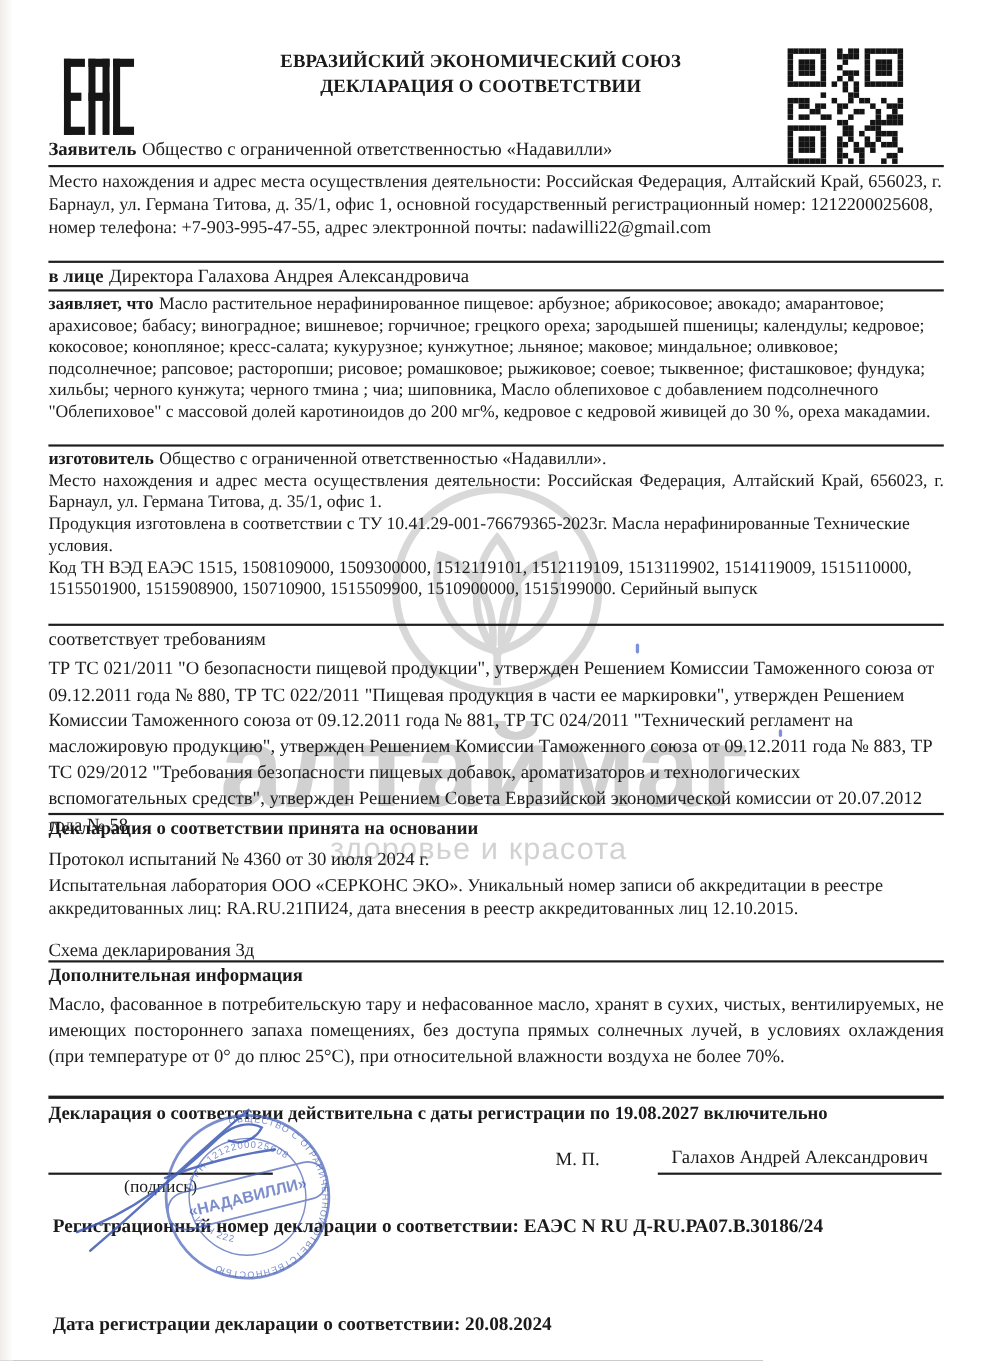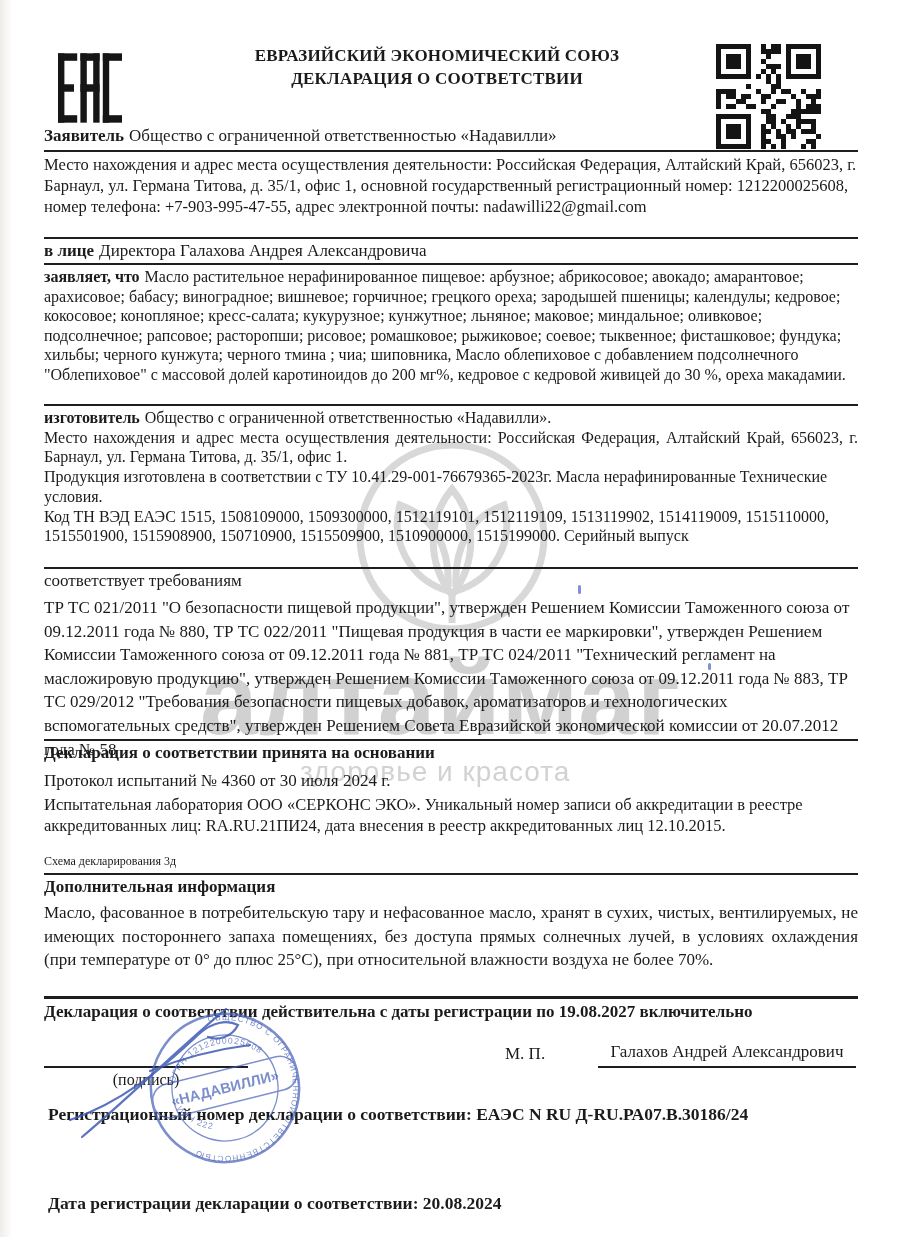--- a/index.html
+++ b/index.html
@@ -17,21 +17,21 @@
   .addr{top:155px;font-size:16.5px;line-height:20.8px;}
   .inperson{top:241px;font-size:17px;}
   .declares{top:267px;font-size:16px;line-height:19.6px;}
   .manuf{top:408px;font-size:16px;line-height:19.7px;}
   .jus{text-align:justify;}
   .comp-head{top:571px;font-size:17px;font-weight:normal;}
   .comp-par{top:596px;font-size:17px;line-height:23.6px;}
   .basis-head{top:743px;font-size:17px;font-weight:bold;}
   .protocol{top:771px;font-size:17px;}
   .lab{top:794px;font-size:16.5px;line-height:21px;}
-  .scheme{top:854px;font-size:12px;}
+  .scheme{top:854px;font-size:17px;}
   .add-head{top:877px;font-size:17px;font-weight:bold;}
   .add-par{top:901px;font-size:17px;line-height:23.5px;}
   .validity{top:1002px;font-size:17px;font-weight:bold;}
   .mp{left:505px;top:1044px;font-size:17px;z-index:2;}
   .fio{left:598px;top:1042px;width:258px;text-align:center;font-size:17px;z-index:2;}
   .sigline{position:absolute;top:1066px;height:1.5px;background:#1e1e1e;z-index:2;}
   .cap{position:absolute;top:1071px;font-size:16px;text-align:center;z-index:2;}
   .reg1{top:1104px;left:48px;width:810px;font-size:17.5px;font-weight:bold;}
   .reg2{top:1193px;left:48px;width:810px;font-size:17.5px;font-weight:bold;}
   .wm{z-index:0;position:absolute;font-family:"Liberation Sans",sans-serif;}

